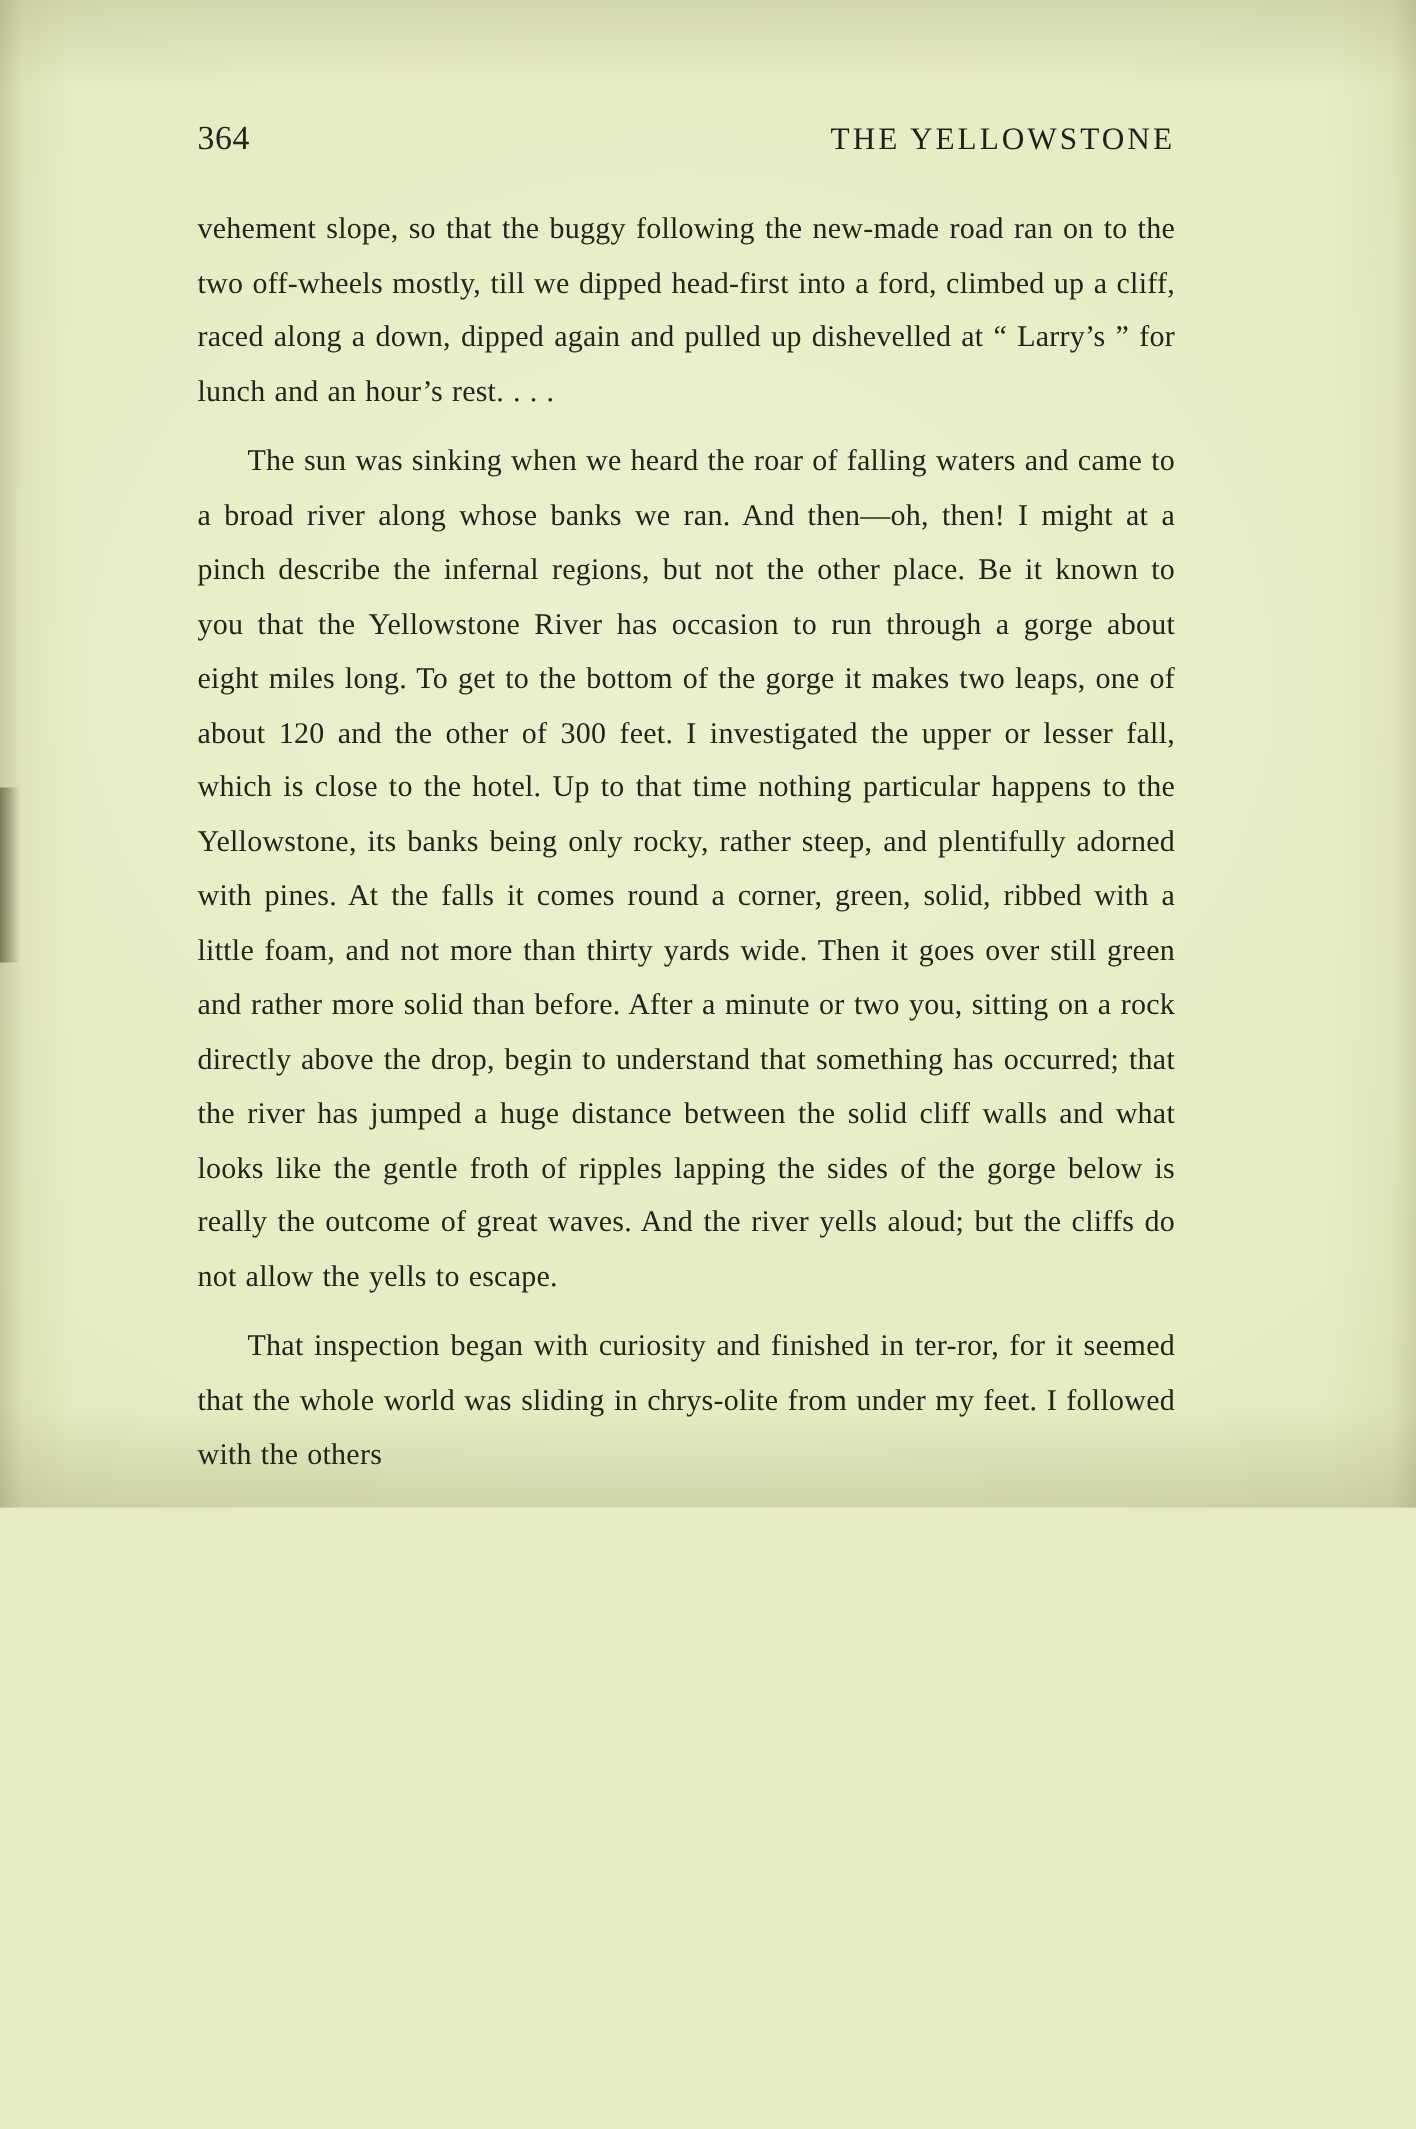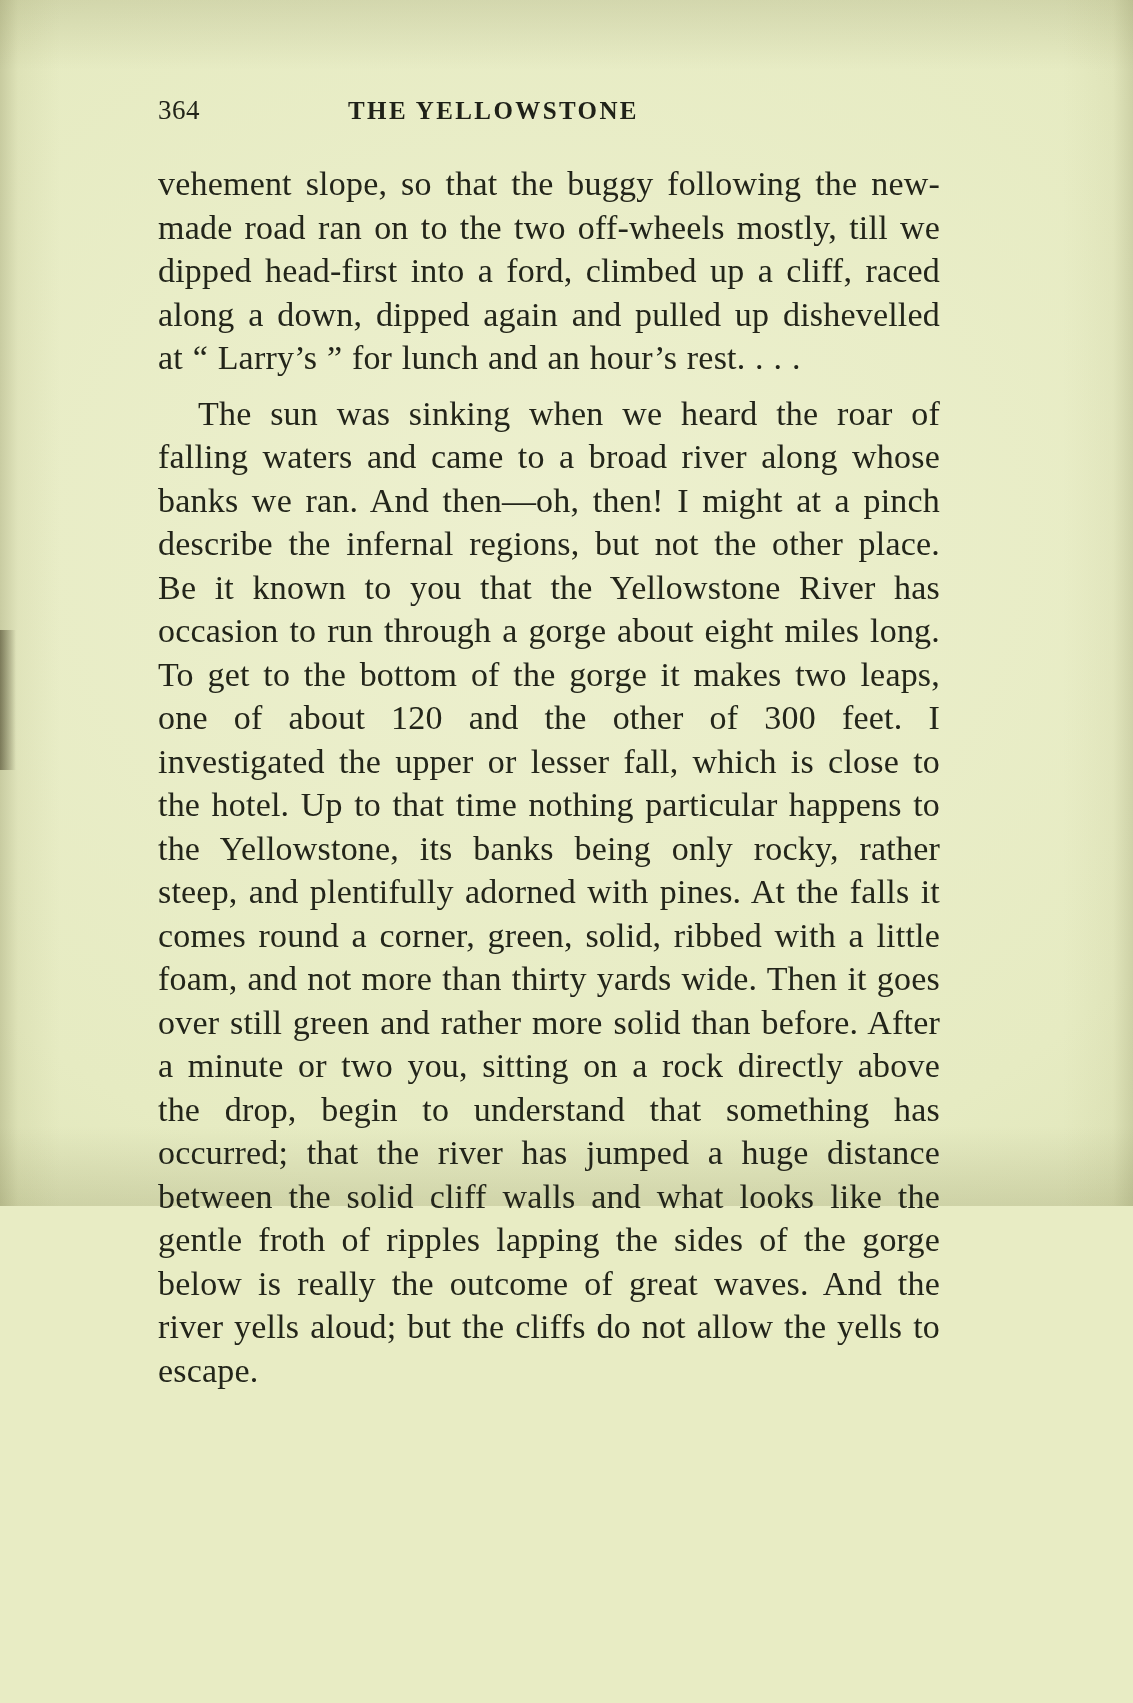--- a/index.html
+++ b/index.html
@@ -59,30 +59,30 @@
     font-size: 27px;
     letter-spacing: 0.5px;
     color: #23251a;
     width: 110px;
     flex: none;
   }
   .running-head {
     font-size: 25px;
     letter-spacing: 2.4px;
     color: #1f2118;
-    font-weight: 700;
+    font-weight: 400;
     flex: 1;
-    text-align: left;
+    text-align: right;
     padding-left: 80px;
     white-space: nowrap;
   }
 
   .body-text p {
     margin: 0;
-    font-size: 34px;
+    font-size: 24px;
     line-height: 43.5px;
     color: #23251a;
     text-align: justify;
     text-justify: inter-word;
     letter-spacing: 0.2px;
     word-spacing: 1px;
   }
   .body-text p.indent {
     text-indent: 40px;
   }
@@ -103,16 +103,17 @@
   <div class="content">
 
     <div class="header-row">
       <div class="folio">364</div>
       <div class="running-head">THE YELLOWSTONE</div>
     </div>
 
     <div class="body-text">
       <p>vehement slope, so that the buggy following the new-made road ran on to the two off-wheels mostly, till we dipped head-first into a ford, climbed up a cliff, raced along a down, dipped again and pulled up dishevelled at “ Larry’s ” for lunch and an hour’s rest.   .   .   .</p>
       <p class="indent">The sun was sinking when we heard the roar of falling waters and came to a broad river along whose banks we ran.  And then—oh, then!  I might at a pinch describe the infernal regions, but not the other place.  Be it known to you that the Yellowstone River has occasion to run through a gorge about eight miles long.  To get to the bottom of the gorge it makes two leaps, one of about 120 and the other of 300 feet.  I investigated the upper or lesser fall, which is close to the hotel.  Up to that time nothing particular happens to the Yellowstone, its banks being only rocky, rather steep, and plentifully adorned with pines.  At the falls it comes round a corner, green, solid, ribbed with a little foam, and not more than thirty yards wide.  Then it goes over still green and rather more solid than before. After a minute or two you, sitting on a rock directly above the drop, begin to understand that something has occurred; that the river has jumped a huge distance between the solid cliff walls and what looks like the gentle froth of ripples lapping the sides of the gorge below is really the outcome of great waves.  And the river yells aloud; but the cliffs do not allow the yells to escape.</p>
+      <p class="indent last-para">That inspection began with curiosity and finished in ter-ror, for it seemed that the whole world was sliding in chrys-olite from under my feet.  I followed with the others</p>
     </div>
 
   </div>
 </div>
 
 </body></html>

